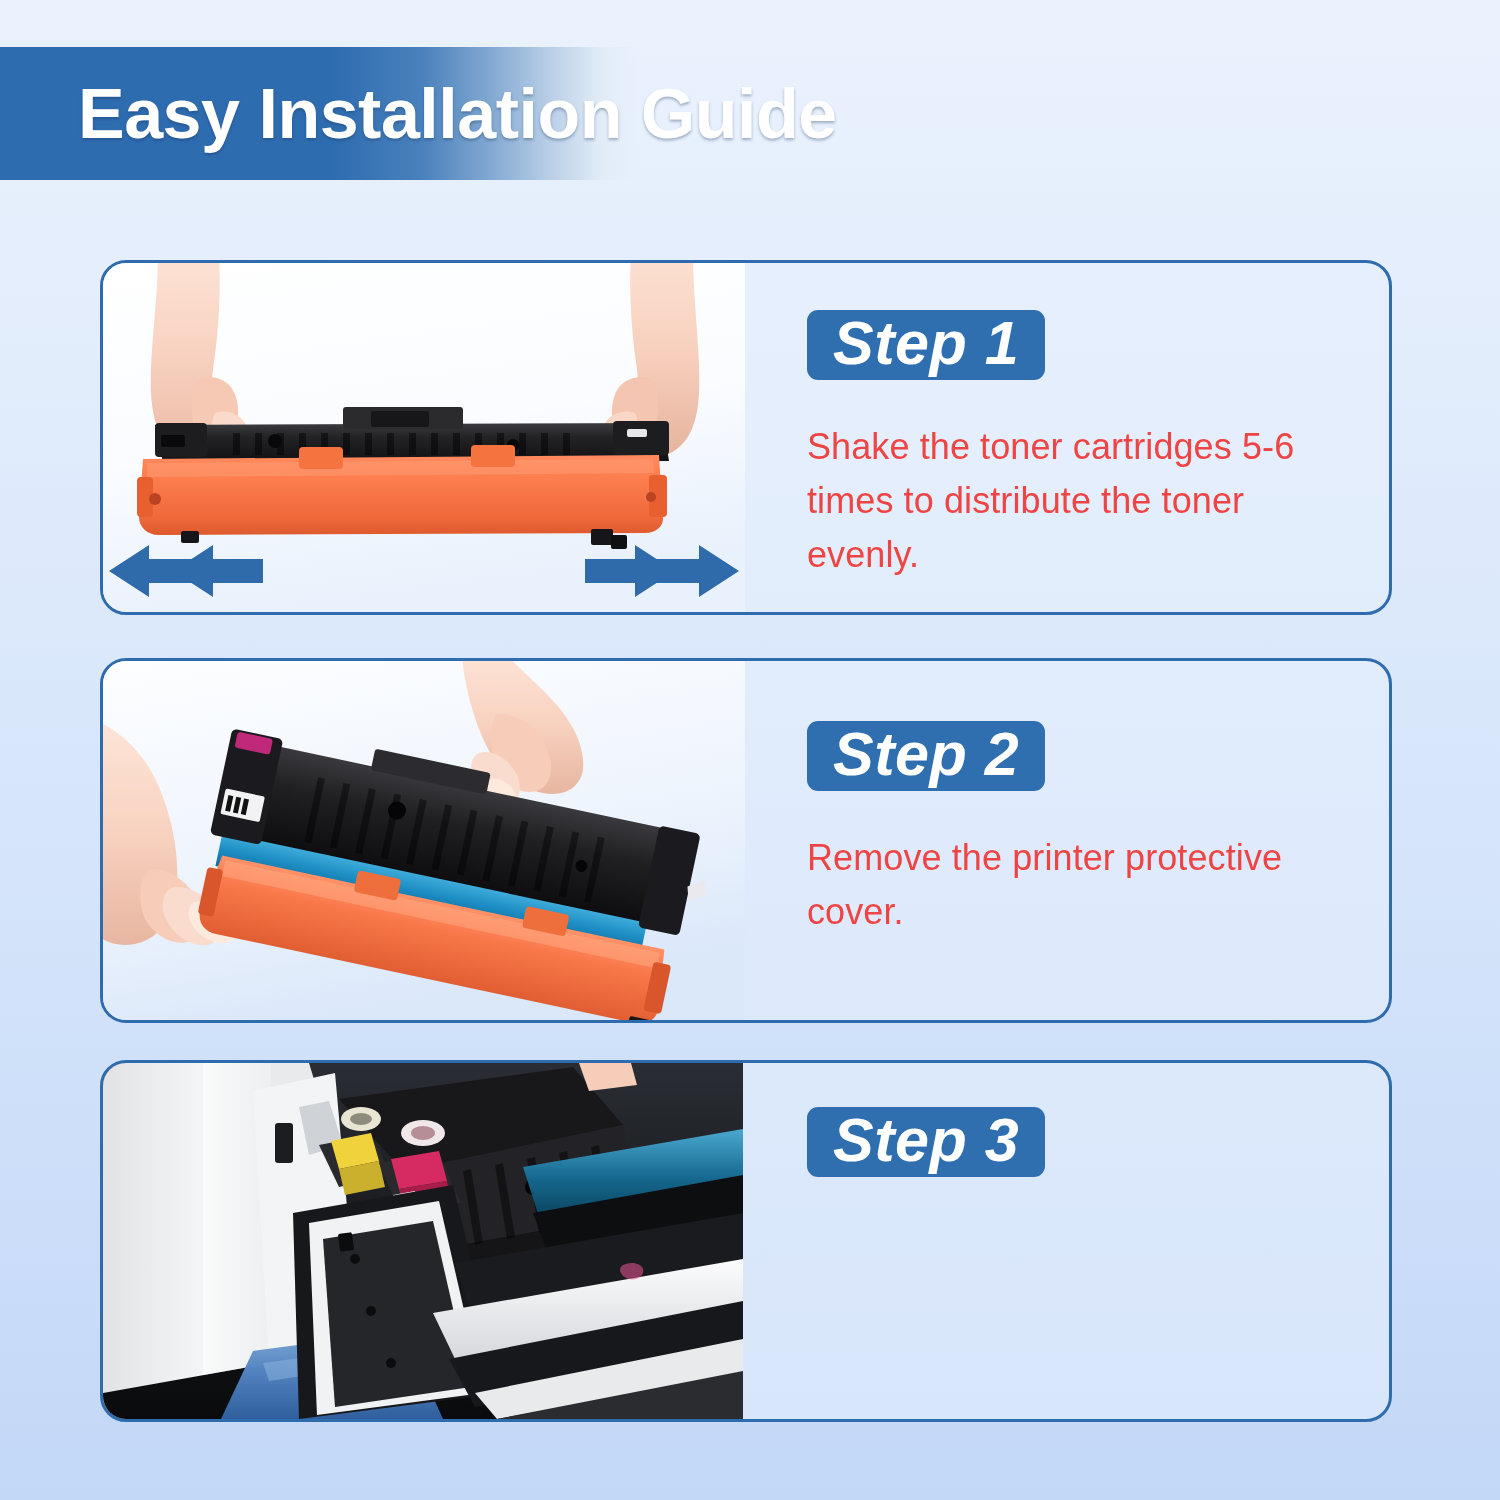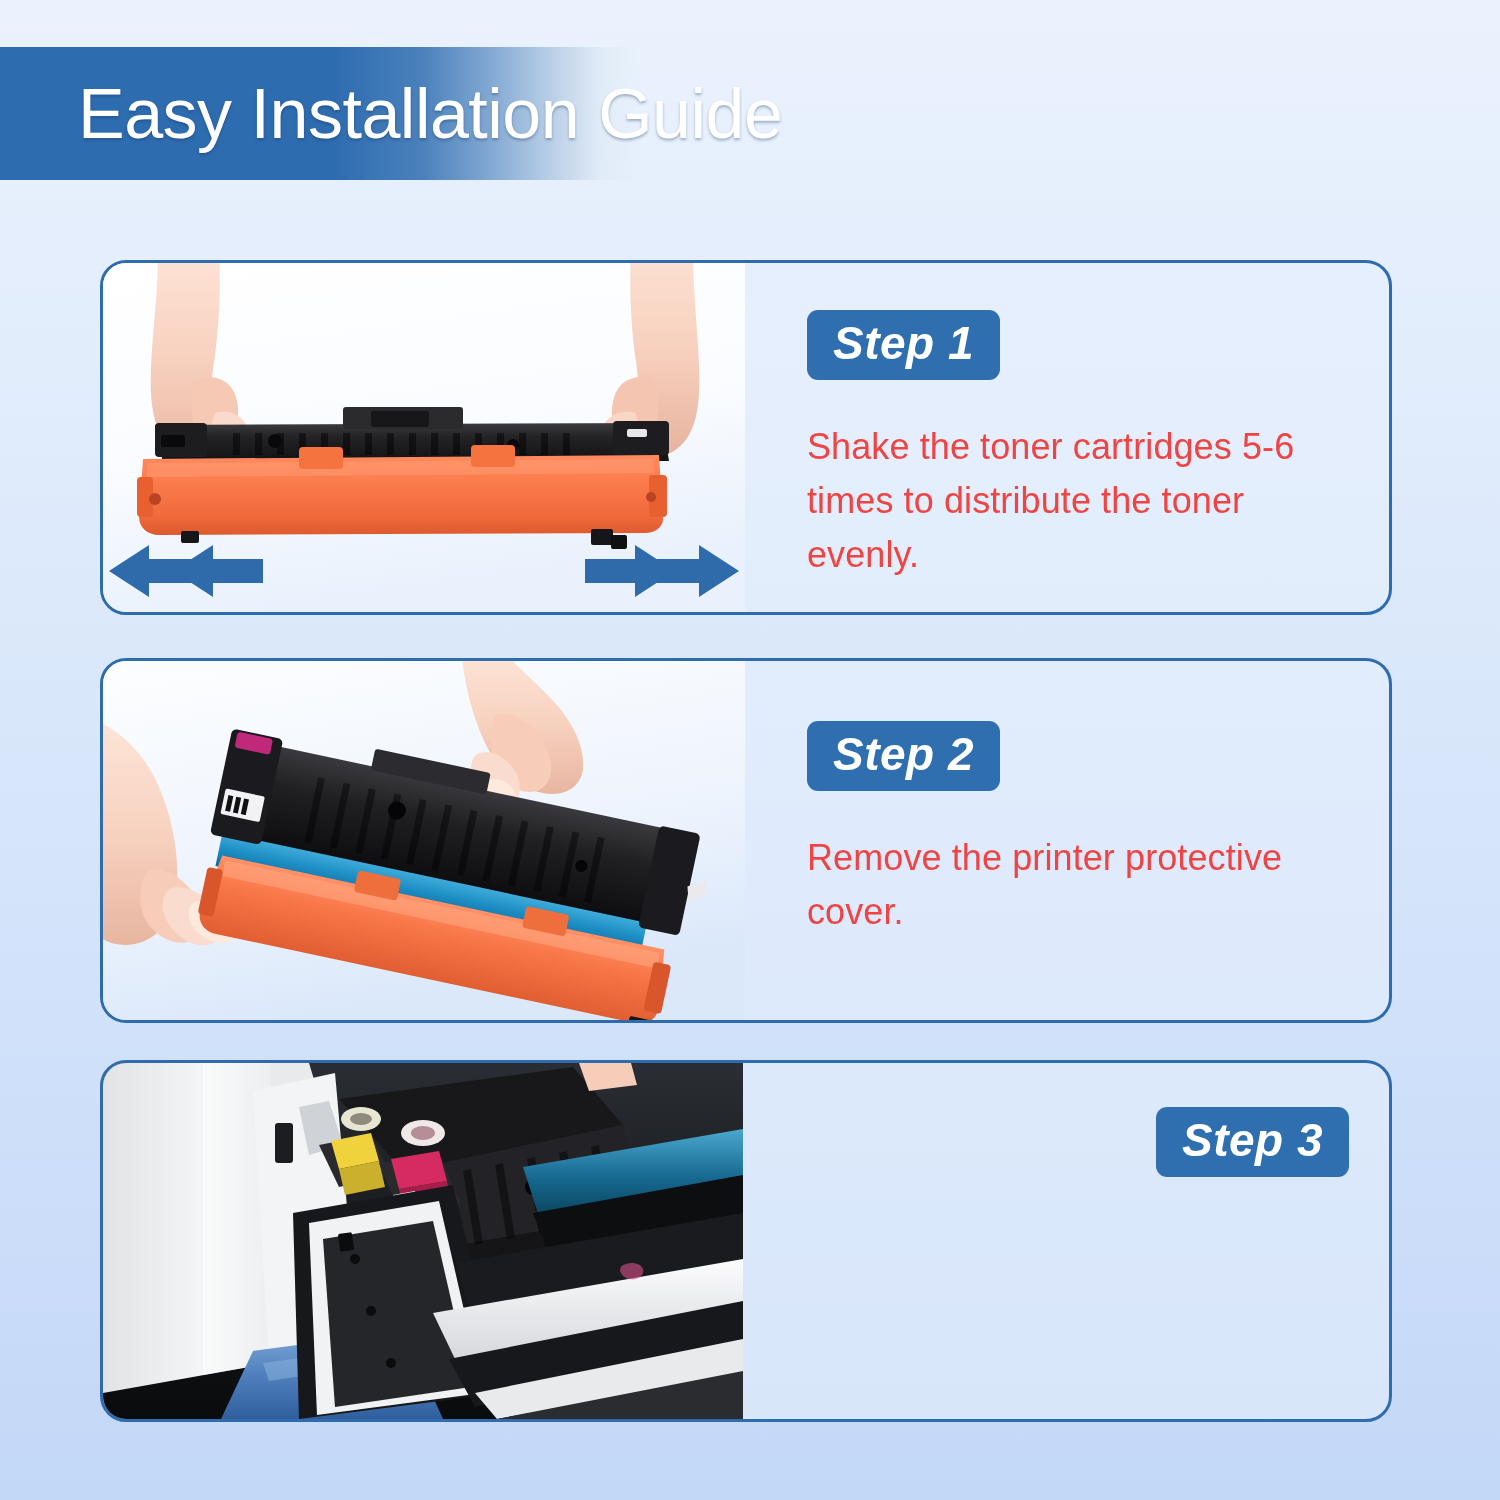--- a/index.html
+++ b/index.html
@@ -37,21 +37,21 @@
         #b9cfe7 86%,
         #e2ecf7 94%,
         rgba(235,242,252,0) 100%);
   }
 
   #page-title {
     position: absolute;
     left: 78px;
     top: 60px;
     font-size: 70px;
-    font-weight: normal;
+    font-weight: bold;
     color: #ffffff;
     letter-spacing: -0.5px;
     line-height: 108px;
     white-space: nowrap;
     text-shadow: 0 2px 3px rgba(20,50,90,0.35);
   }
 
   
   .step-panel {
     position: absolute;
@@ -82,42 +82,42 @@
     top: 0;
     right: 0;
     bottom: 0;
     padding: 47px 40px 0 4px;
   }
 
   .step-badge {
     display: inline-block;
     background: #2f6fb0;
     color: #ffffff;
-    font-size: 46px;
+    font-size: 61px;
     font-weight: bold;
     font-style: italic;
     padding: 8px 26px 12px 26px;
     border-radius: 11px;
     line-height: 50px;
     letter-spacing: 0.5px;
   }
 
   .step-desc {
     margin-top: 40px;
     font-size: 36px;
     line-height: 54px;
     color: #ef4444;
     max-width: 580px;
     letter-spacing: 0.1px;
   }
 
   #step-panel-2 .step-badge,
   #step-panel-3 .step-badge { }
   #step-panel-2 .panel-text { padding-top: 44px; margin-top: 16px; }
-  #step-panel-3 .panel-text { padding-top: 44px; text-align: right; }
+  #step-panel-3 .panel-text { padding-top: 44px; }
 </style>
 </head>
 <body>
 
 <div id="header-banner"></div>
 <div id="page-title">Easy Installation Guide</div>
 
 <div id="step-panel-1" class="step-panel">
 
   <div class="panel-photo">

